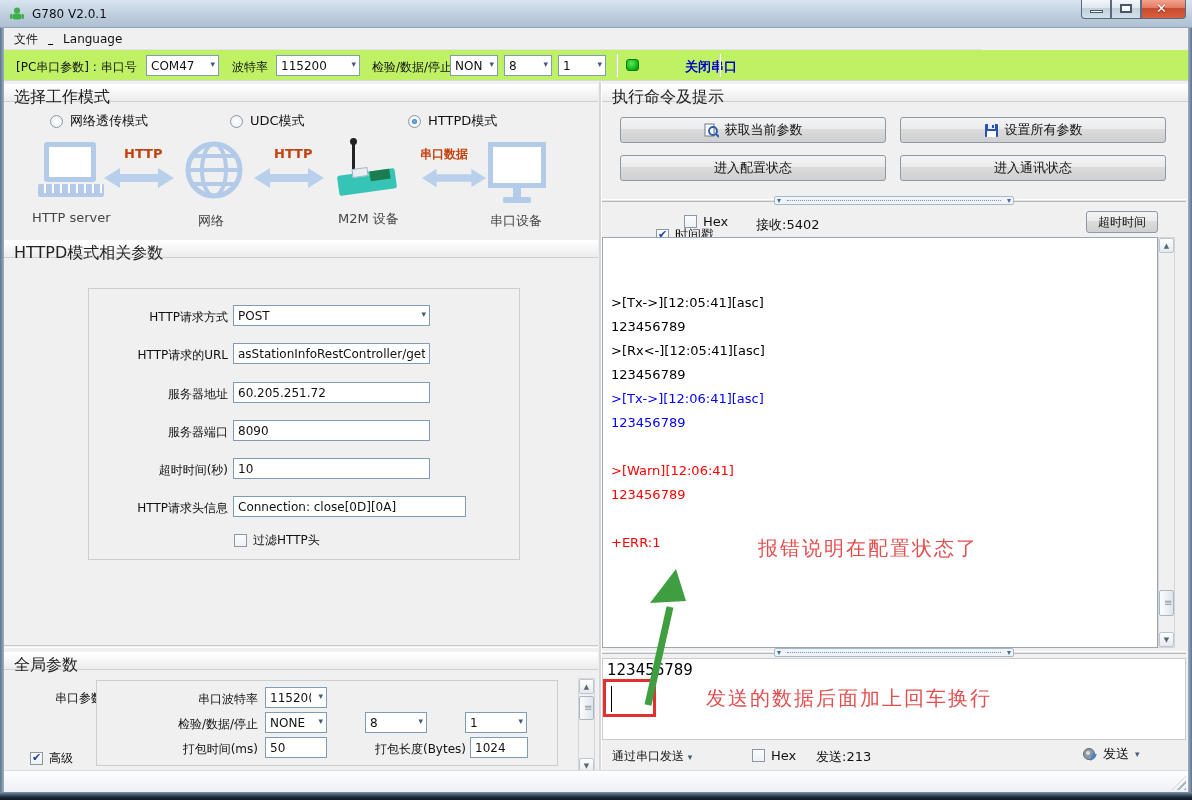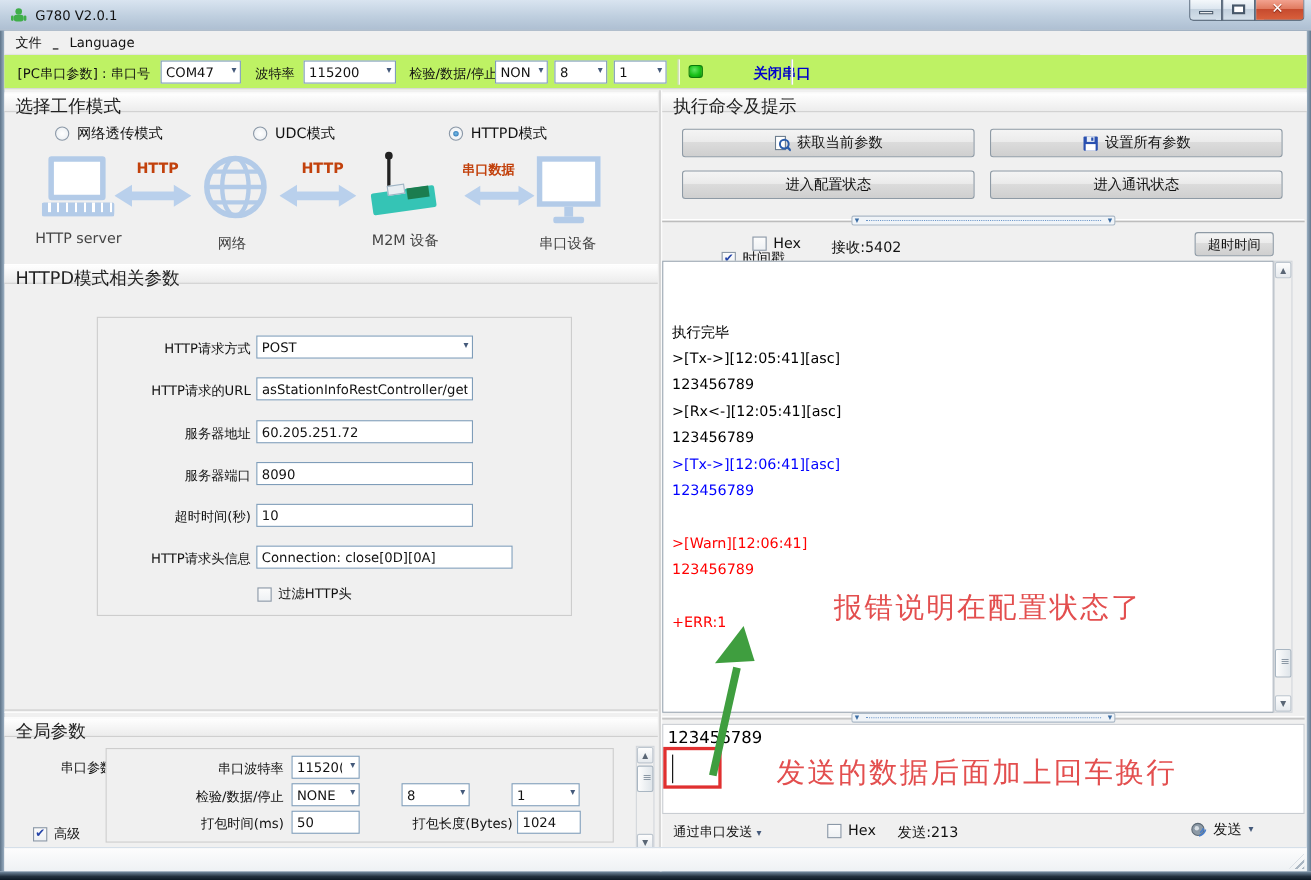--- a/index.html
+++ b/index.html
@@ -90,21 +90,21 @@
   .vs-thumb { position:absolute; left:0; width:15px; background:linear-gradient(90deg,#fdfdfd,#dfe5ea); border:1px solid #a9b6c2; border-radius:2px; }
   .vs-thumb::after { content:"≡"; position:absolute; left:4px; top:50%; transform:translateY(-58%); font-size:10px; color:#8b98a5; }
 
   
   .log-area { position:absolute; left:602px; top:237px; width:556px; height:411px; background:#fff; border:1px solid #9aa6b1; overflow:hidden; }
   .log-line { min-height:24px; line-height:24px; font-size:13px; color:#000; padding-left:8px; white-space:pre; }
   .log-line[data-color="blue"] { color:#0000ff; }
   .log-line[data-color="red"]  { color:#ff0000; }
   .log-pad { height:53px; }
 
-  .annot { position:absolute; color:#e34f4f; font-size:26px; letter-spacing:2px; }
+  .annot { position:absolute; color:#e34f4f; font-size:20px; letter-spacing:2px; }
 
   
   .send-area { position:absolute; left:602px; top:658px; width:584px; height:82px; background:#fff; border:1px solid #c9cdd2; }
   .send-text { font-size:15px; color:#000; padding:2px 0 0 4px; }
   .red-rect { position:absolute; left:0px; top:20px; width:53px; height:38px; border:3px solid #e03030; }
   .caret { position:absolute; left:5px; top:4px; width:1px; height:26px; background:#000; }
   .send-ctrl { position:absolute; font-size:12px; color:#111; }
   .dd-arrow { font-size:9px; color:#44597a; }
 
   .statusbar { position:absolute; left:4px; top:770px; width:1184px; height:22px; background:linear-gradient(#fdfdfd,#eef1f4); border-top:1px solid #d5dfe9; }
@@ -339,21 +339,20 @@
     <span class="box"></span>
     <span>Hex</span>
   </div>
   <div class="f-label" style="left:756px; top:216px; width:110px; text-align:left; font-size:13px;">接收:5402</div>
   <div class="w7-btn" style="left:1086px; top:211px; width:72px; height:22px; font-size:12px;">
     <span>超时时间</span>
   </div>
 
   <div class="log-area">
     <div class="log-pad"></div>
-    <div class="log-line" data-color="black">执行完毕</div>
     <div class="log-line" data-color="black">&gt;[Tx-&gt;][12:05:41][asc]</div>
     <div class="log-line" data-color="black">123456789</div>
     <div class="log-line" data-color="black">&gt;[Rx&lt;-][12:05:41][asc]</div>
     <div class="log-line" data-color="black">123456789</div>
     <div class="log-line" data-color="blue">&gt;[Tx-&gt;][12:06:41][asc]</div>
     <div class="log-line" data-color="blue">123456789</div>
     <div class="log-line" data-color="black"></div>
     <div class="log-line" data-color="red">&gt;[Warn][12:06:41]</div>
     <div class="log-line" data-color="red">123456789</div>
     <div class="log-line" data-color="black"></div>

